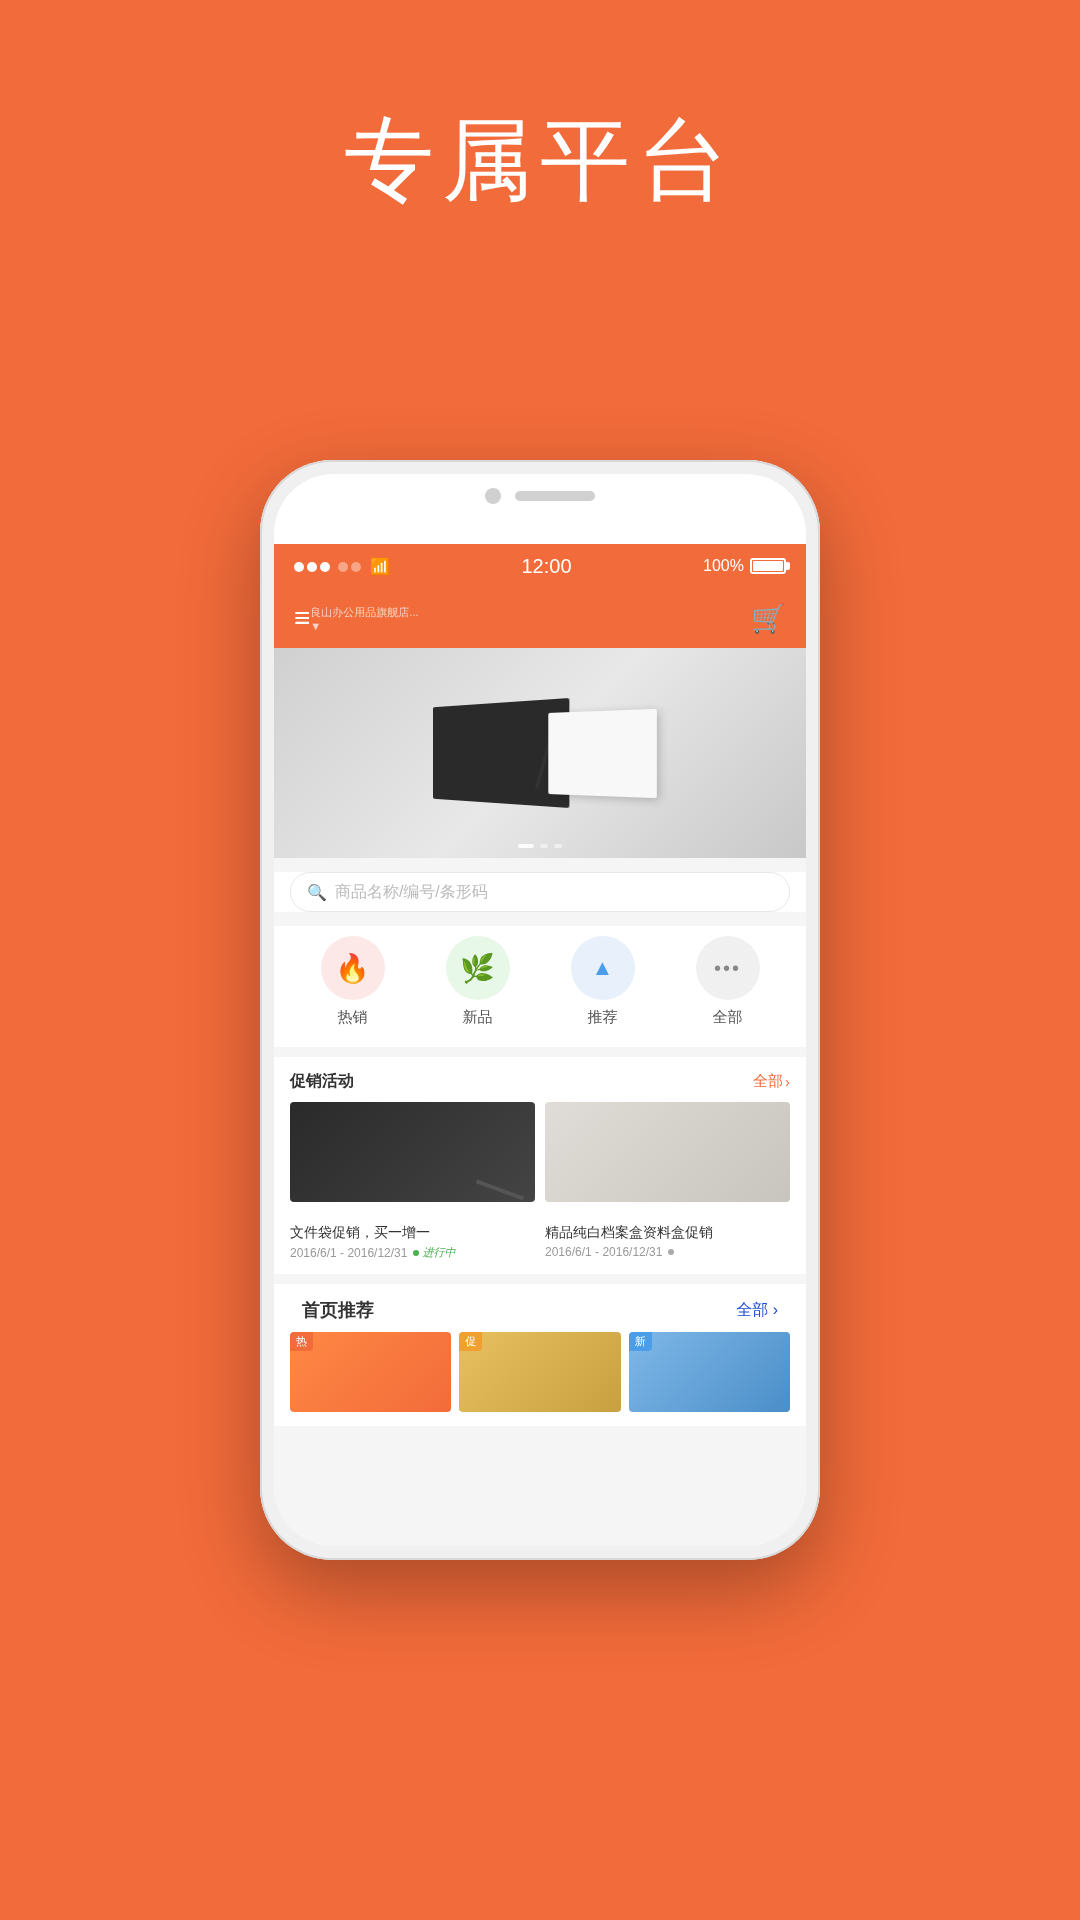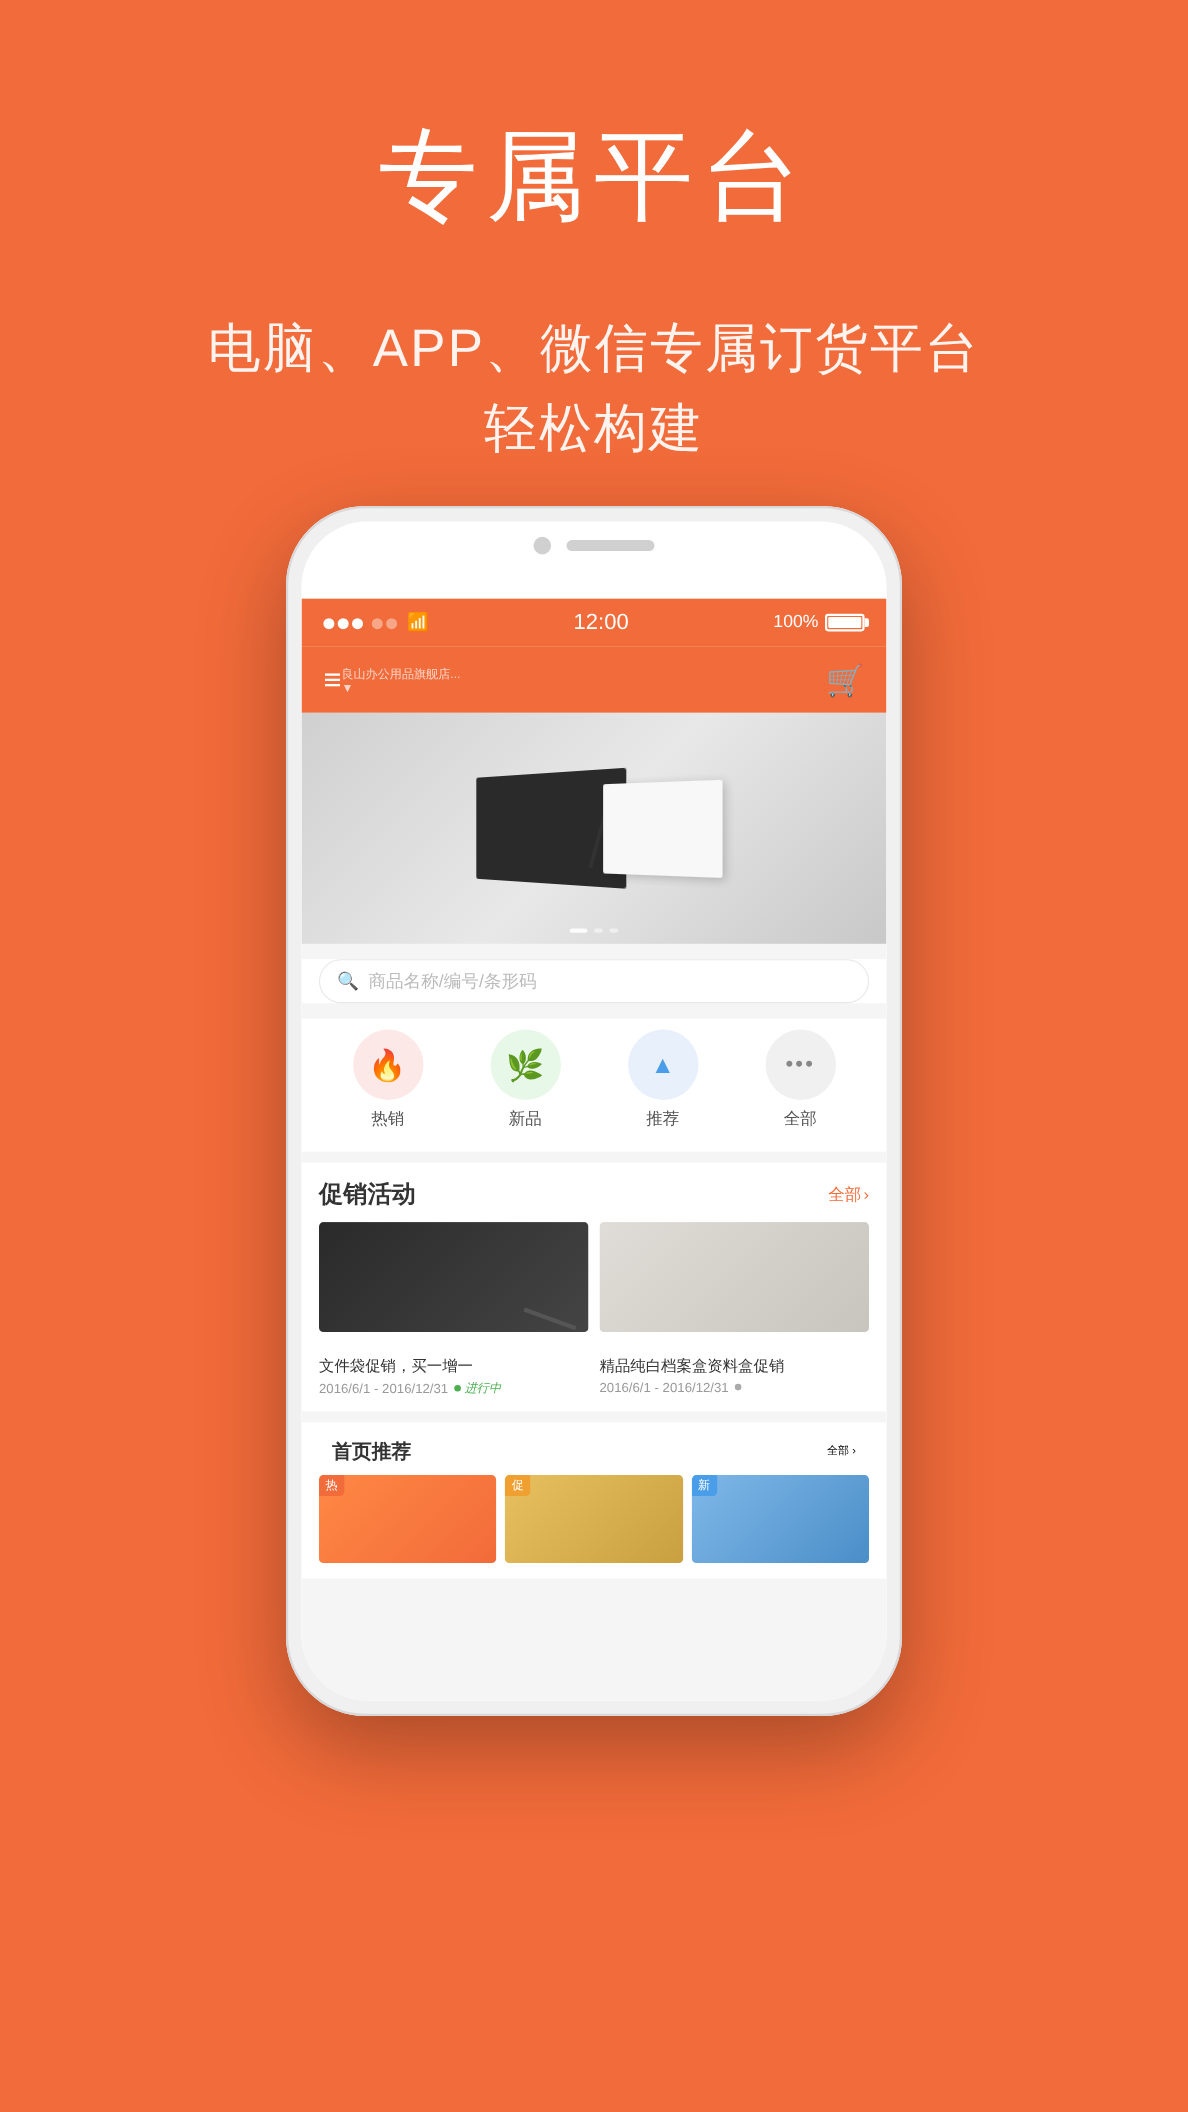--- a/index.html
+++ b/index.html
@@ -253,21 +253,21 @@
 
     
     .section-header {
       display: flex;
       justify-content: space-between;
       align-items: center;
       padding: 14px 16px 10px;
       background: #fff;
       margin-top: 10px;
     }
-    .section-title { font-size: 22px; font-weight: 600; color: #333; }
+    .section-title { font-size: 16px; font-weight: 600; color: #333; }
     .section-more { font-size: 15px; color: #F26B3A; display: flex; align-items: center; gap: 2px; }
 
     .promo-grid {
       display: flex;
       gap: 10px;
       padding: 0 16px 14px;
       background: #fff;
     }
     .promo-card {
       flex: 1;
@@ -309,21 +309,21 @@
       margin-top: 10px;
       background: #fff;
     }
     .recs-header {
       display: flex;
       justify-content: space-between;
       align-items: center;
       padding: 14px 28px 10px;
     }
     .recs-title { font-size: 18px; font-weight: 600; color: #333; }
-    .recs-more { font-size: 10px; color: #000000; }
+    .recs-more { font-size: 16px; color: #1d4ed8; }
 
     .recs-items {
       display: flex;
       gap: 8px;
       padding: 0 16px 14px;
     }
     .rec-item {
       flex: 1;
       position: relative;
     }
@@ -344,24 +344,20 @@
     }
     .badge-hot { background: #F26B3A; }
     .badge-promo { background: #f0a030; }
     .badge-new { background: #4a9de8; }
   </style>
 </head>
 <body>
 
 <div class="hero-section">
   <h1 class="hero-title">专属平台</h1>
-  <p class="hero-subtitle">
-    <span>电脑、APP、微信专属订货平台</span><br>
-    <span>轻松构建</span>
-  </p>
 </div>
 
 <div class="phone-wrapper">
   <div class="phone-outer">
 
     <div class="phone-speaker">
       <div class="phone-camera"></div>
       <div class="phone-earpiece"></div>
     </div>
 

